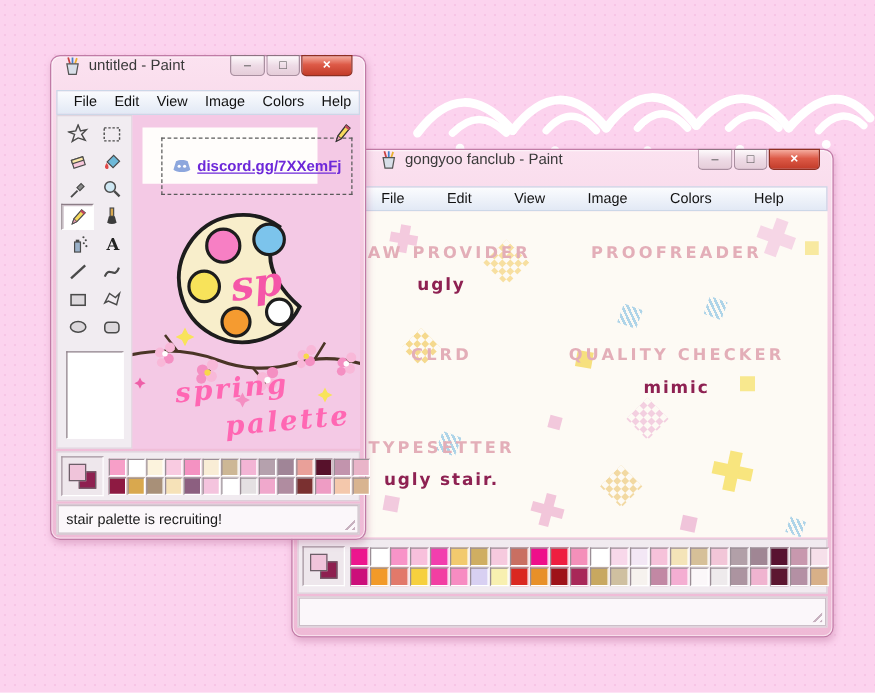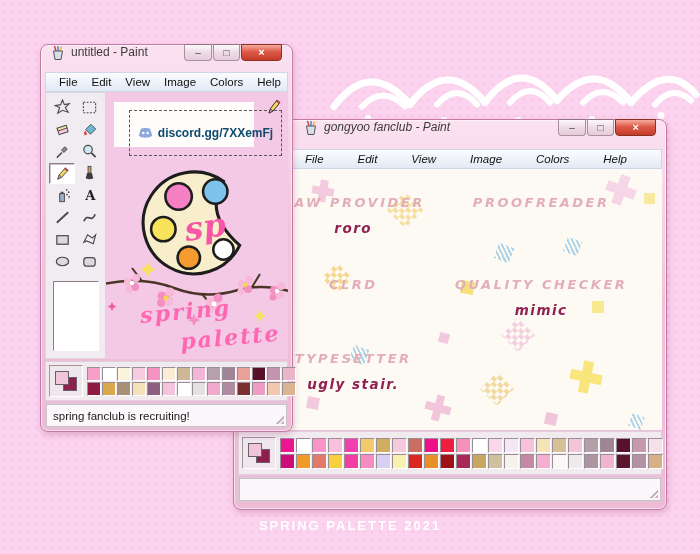--- a/index.html
+++ b/index.html
@@ -86,33 +86,33 @@
   .tool { width:26px; height:21px; display:flex; align-items:center; justify-content:center; cursor:pointer; }
   .tool svg { width:17px; height:17px; }
   .tool.selected { background:#fff; border:1px solid; border-color:#8b7d86 #fff #fff #8b7d86;
     box-shadow:inset 1px 1px 0 #cfc2cb; }
   .tool-options { width:46px; height:70px; margin:9px auto 0 auto; background:#fff;
     border:1px solid; border-color:#8b7d86 #fff #fff #8b7d86; }
   .canvas1 { position:relative; flex:1; background:#f4c9e5; overflow:hidden; cursor:crosshair; }
   .white-rect { position:absolute; left:8px; top:10px; width:140px; height:45px; background:#fffdfb; }
   .selection-box { position:absolute; left:23px; top:18px; width:153px; height:46px;
     border:1px dashed #5a5a5a; display:flex; align-items:center; justify-content:center; gap:5px; }
-  .discord-link { font-size:12px; font-weight:bold; color:#0c4a6e; }
+  .discord-link { font-size:12px; font-weight:bold; color:#6d28d9;text-decoration:underline; }
   .pencil-cursor { position:absolute; right:0px; top:-13px; width:15px; height:16px; }
   .logo-svg { position:absolute; left:26px; top:74px; width:136px; height:112px; }
   .blossoms { position:absolute; left:-4px; top:140px; width:192px; height:100px; }
   .script-line { position:absolute; font-family:"DejaVu Serif", serif; font-style:italic; font-weight:bold;
     color:#ff67b3; font-size:22px; letter-spacing:2px; transform:rotate(-5deg); }
   .script1 { left:34px; top:206px; }
   .script2 { left:74px; top:232px; }
   #window1 .palettebar { height:40px; margin-top:2px; }
   #window1 .statusbar { height:25px; }
 
   
-  #window2 { left:233px; top:119px; width:434px; height:391px; z-index:1;font-style:italic; }
+  #window2 { left:233px; top:119px; width:434px; height:391px; z-index:1; }
   #window2 .titlebar { height:29px; padding-left:60px; }
   #window2 .menubar { justify-content:space-between; padding:0 34px 0 66px; }
   #window2 .menubar .menu-item { padding:0; }
   .canvas2 { position:relative; height:261px; background:#fdfaf4; overflow:hidden; cursor:crosshair; }
   .roles-grid { position:absolute; left:40px; right:8px; top:10px; z-index:1;
     display:grid; grid-template-columns:40% 60%; grid-template-rows:82px 74px 84px; }
   .role-cell { display:flex; flex-direction:column; align-items:center; padding-top:16px; }
   .role-title { font-size:13px; font-weight:bold; letter-spacing:2.5px; color:#e3aeb8;
     font-family:"DejaVu Sans", sans-serif; }
   .role-name { margin-top:10px; font-size:13.5px; font-weight:bold; letter-spacing:1.5px;
@@ -193,21 +193,21 @@
       <div class="decor cross" style="--c:#f8e57e; left:332px; top:192px; width:32px; height:32px; transform:rotate(12deg);"></div>
       <div class="decor checker" style="--c:#f2d9a2; left:247px; top:208px; width:24px; height:24px;"></div>
       <div class="decor cross" style="--c:#f2c6da; left:187px; top:226px; width:26px; height:26px; transform:rotate(15deg);"></div>
       <div class="decor sq" style="--c:#f2cade; left:69px;  top:228px; width:12px; height:12px; transform:rotate(10deg);"></div>
       <div class="decor sq" style="--c:#f0c4da; left:307px; top:244px; width:12px; height:12px; transform:rotate(12deg);"></div>
       <div class="decor hatch" style="--c:#aed4e8; left:392px; top:246px; width:13px; height:13px;"></div>
 
       <div class="roles-grid">
         <div class="role-cell">
           <span class="role-title">RAW PROVIDER</span>
-          <span class="role-name">roro</span>
+          <span class="role-name">ugly</span>
         </div>
         <div class="role-cell">
           <span class="role-title">PROOFREADER</span>
         </div>
         <div class="role-cell">
           <span class="role-title">CLRD</span>
         </div>
         <div class="role-cell">
           <span class="role-title">QUALITY CHECKER</span>
           <span class="role-name">mimic</span>
@@ -517,20 +517,19 @@
             <div class="swatch" style="background: rgb(176, 140, 160);"></div>
             <div class="swatch" style="background: rgb(122, 48, 48);"></div>
             <div class="swatch" style="background: rgb(238, 156, 196);"></div>
             <div class="swatch" style="background: rgb(244, 200, 172);"></div>
             <div class="swatch" style="background: rgb(216, 180, 144);"></div>
           </div>
       </div>
     </div>
     <div class="statusbar">
       <div class="field">
-        <span>spring fanclub is recruiting!</span>
+        <span>stair palette is recruiting!</span>
         <span class="grip"></span>
       </div>
     </div>
   </div>
 
-  <div class="footer">SPRING PALETTE 2021</div>
 </div>
 
 </body></html>

